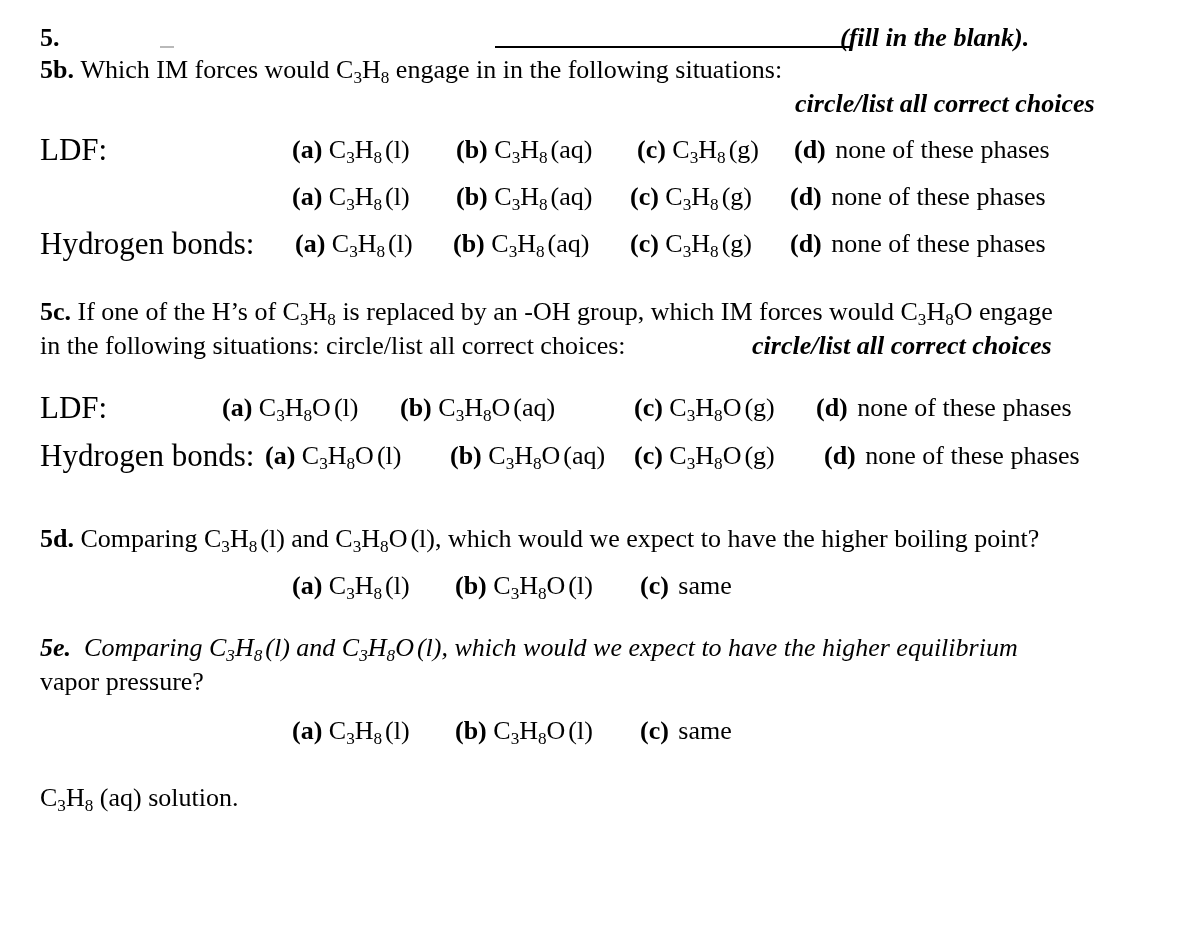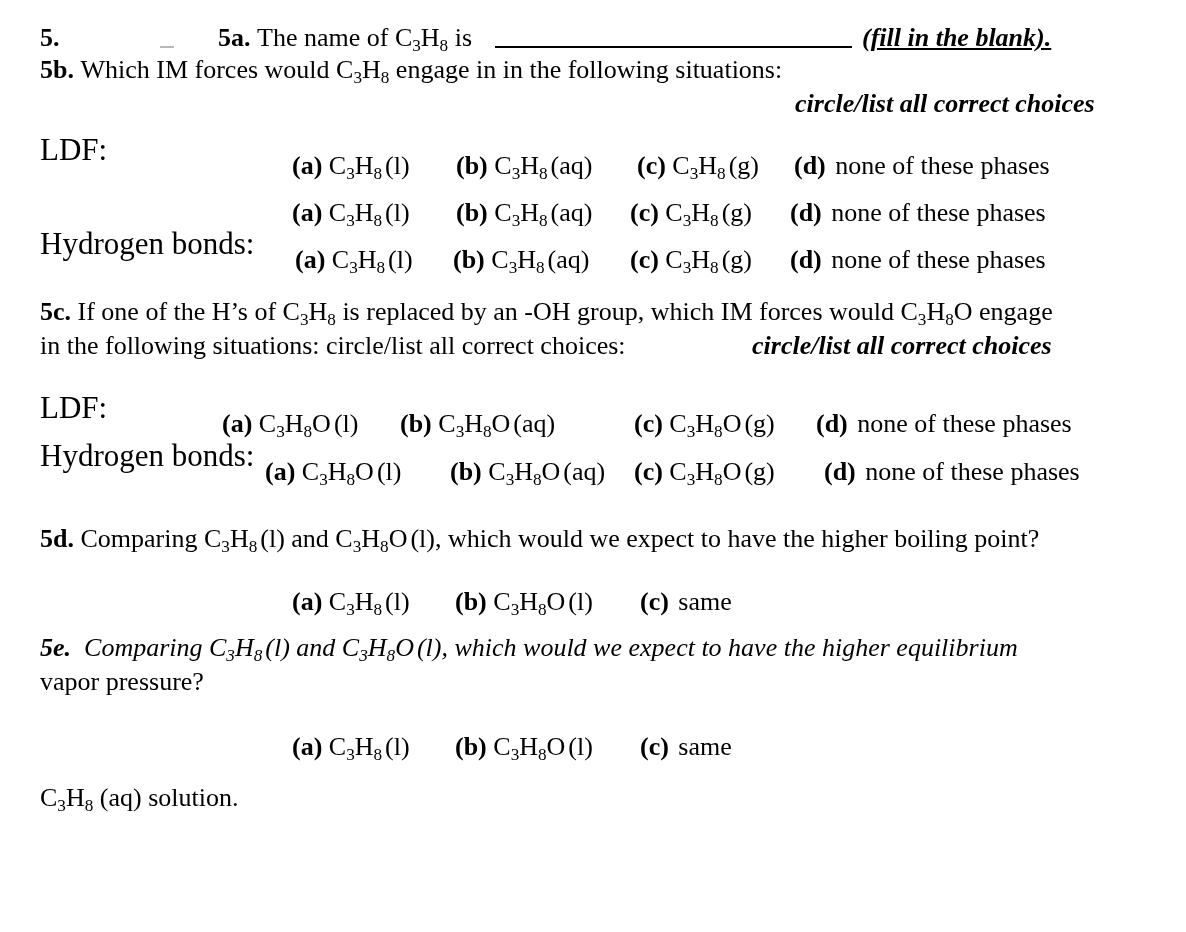--- a/index.html
+++ b/index.html
@@ -55,48 +55,43 @@
     background: #b9b9b9;
     height: 2px;
   }
 
   
   .opt {
     position: absolute;
     white-space: nowrap;
     font-size: 26px;
     line-height: 32px;
-    margin-top: 16px;
   }
   .opt-label { font-weight: bold; }
 
   .rowlabel {
     position: absolute;
     white-space: nowrap;
     font-size: 31px;
     line-height: 32px;
   }
 </style>
 </head>
 <body>
 
 <div class="page">
 
   <div class="line b" style="left:40px; top:22px;">5.</div>
 
   <div class="artifact" style="left:160px; top:46px; width:14px;"></div>
 
-  <div class="line" style="left:218px; top:22px;">
-    <span class="b">5a.</span><span>&nbsp;</span><span>The name of</span>
-    <span class="formula">C<sub>3</sub>H<sub>8</sub></span><span>&nbsp;</span><span>is</span>
-  </div>
 
   <div class="blank-rule" style="left:495px; top:46px; width:357px;"></div>
 
-  <div class="line bit" style="left:862px; top:22px;text-decoration:underline;">(fill in the blank).</div>
+  <div class="line bit" style="left:840px; top:22px;">(fill in the blank).</div>
 
   <div class="line" style="left:40px; top:54px;">
     <span class="b">5b.</span><span>&nbsp;</span><span>Which IM forces would</span>
     <span class="formula">C<sub>3</sub>H<sub>8</sub></span><span>&nbsp;</span><span>engage in in the following situations:</span>
   </div>
 
   <div class="line bit" style="left:795px; top:88px;">circle/list all correct choices</div>
 
   <div class="rowlabel" style="left:40px; top:134px;">LDF:</div>
 

